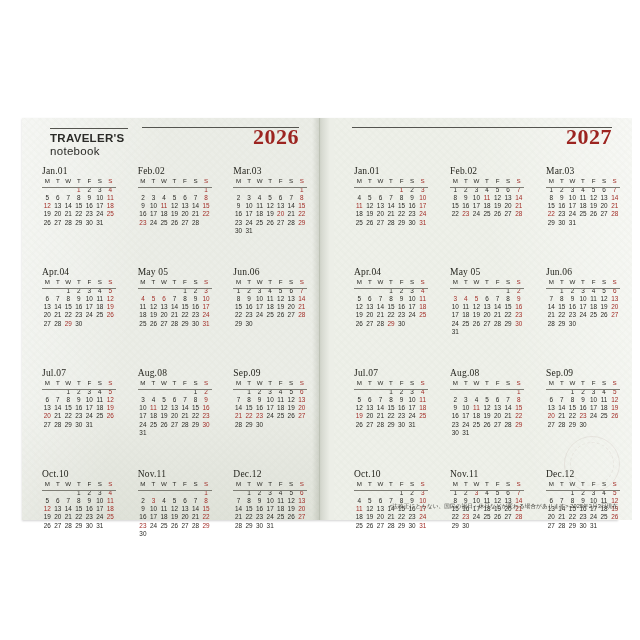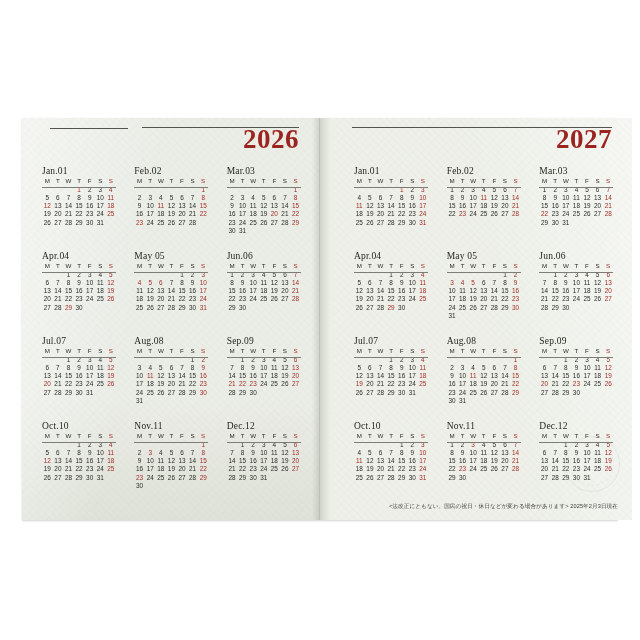--- a/index.html
+++ b/index.html
@@ -89,21 +89,21 @@
     left: 28px;
     top: 10px;
     width: 78px;
     height: 1px;
     background: #54544f;
   }
   .year {
     position: absolute;
     top: 6px;
     font-family: "Liberation Serif", serif;
-    font-size: 27px;
+    font-size: 22px;
     font-weight: 700;
     color: #9c2420;
     letter-spacing: 0.5px;
   }
   .year-left { right: 20px; }
   .year-right { right: 20px; }
   .year-rule {
     position: absolute;
     top: 9px;
     height: 1px;
@@ -114,20 +114,21 @@
   .months {
     position: absolute;
     left: 14px;
     right: 12px;
     top: 48px;
     display: grid;
     grid-template-columns: repeat(3, 1fr);
     grid-auto-rows: 85px;
     column-gap: 6px;
     row-gap: 0px;
+    gap: 16px;
   }
   .month {
     position: relative;
     padding-left: 6px;
   }
   .month-name {
     font-family: "Liberation Serif", serif;
     font-size: 9.5px;
     color: #26261f;
     margin-bottom: 1px;
@@ -192,20 +193,24 @@
 <body>
 
 <div class="stage">
 
   <div class="spread">
 
     <div class="page page-left">
       <div class="texture"></div>
 
       <div class="brand-rule"></div>
+      <div class="brand">
+        <div class="line1">TRAVELER'S</div>
+        <div class="line2">notebook</div>
+      </div>
 
       <div class="year-rule" style="left:120px; right:20px;"></div>
       <div class="year year-left">2026</div>
 
       <div class="months" id="months-left">
           <div class="month">
             <div class="month-name">Jan.01</div>
             <div class="head-rule" style="width: 74px; position: absolute; top: 21px; left: 6px;"></div>
             <table class="cal">
               <thead>

